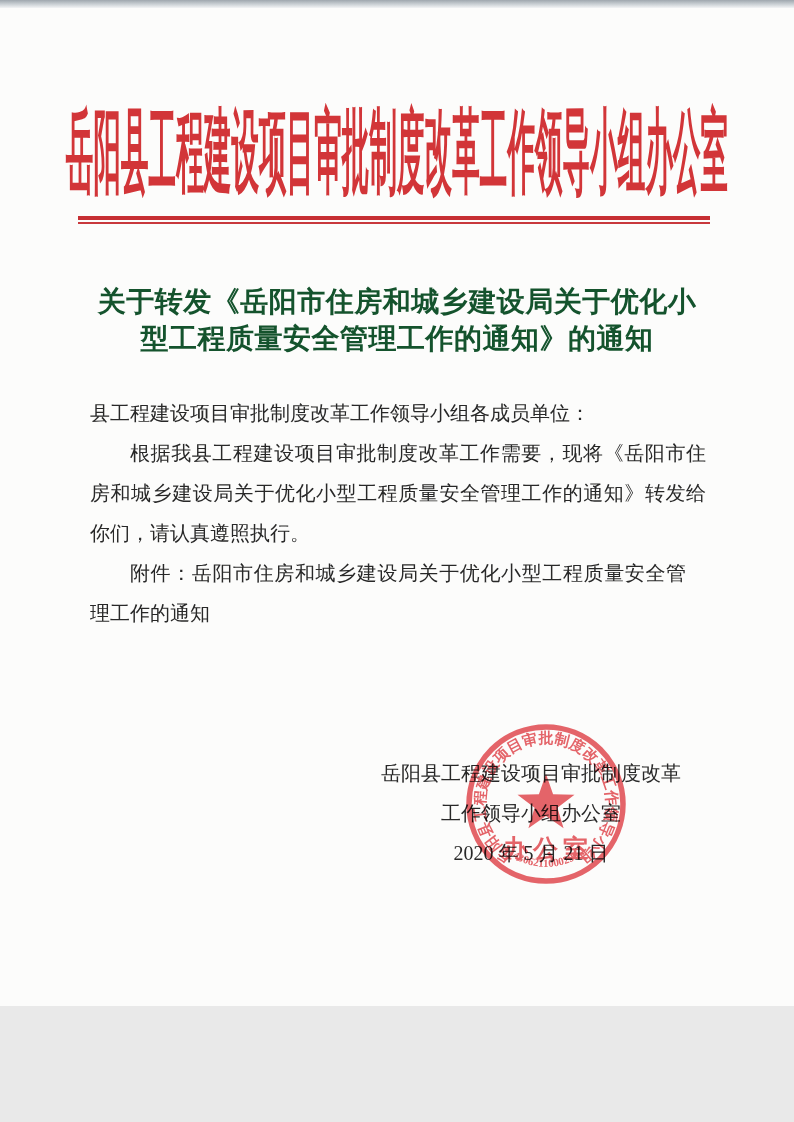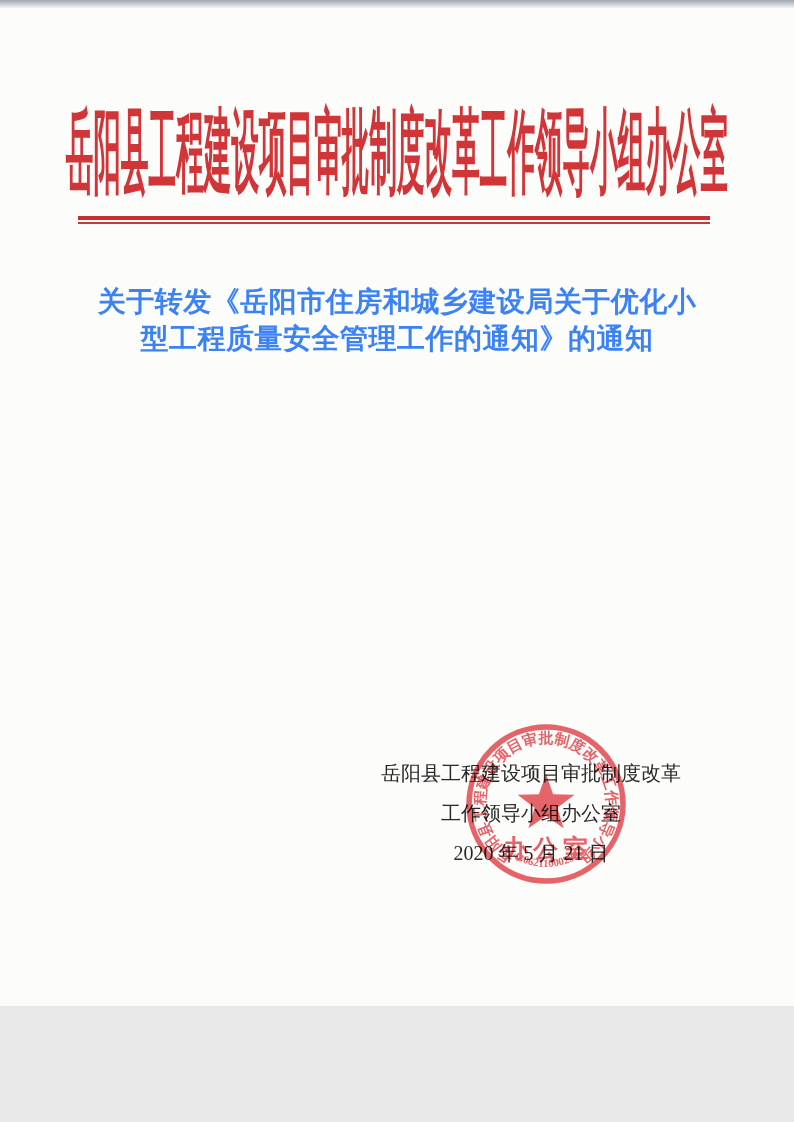--- a/index.html
+++ b/index.html
@@ -26,21 +26,21 @@
     font-weight: bold;
     color: #d23538;
     transform: translateX(-50%) scaleX(0.30);
   }
   .header-rule { position: absolute; top: 216px; left: 78px; width: 632px; }
   .header-rule .rule-thick { height: 4px; background: #c62f33; }
   .header-rule .rule-gap   { height: 2px; }
   .header-rule .rule-thin  { height: 2px; background: #c8383c; }
   .doc-title {
     position: absolute; top: 283px; left: 0; width: 100%;
-    text-align: center; font-weight: bold; color: #3b82f6;
+    text-align: center; font-weight: bold; color: #14532d;
     font-size: 28px; line-height: 37px; letter-spacing: 0.5px;
   }
   .body-text {
     position: absolute; top: 393px; left: 90px; width: 616px;
     font-size: 20px; line-height: 40px; color: #282828;
     text-align: justify;
   }
   .body-text p { margin: 0; }
   .para-indent { text-indent: 2em; }
   .attachment { margin-top: 20px; padding-right: 20px; }
@@ -71,20 +71,25 @@
     <div class="rule-thick"></div>
     <div class="rule-gap"></div>
     <div class="rule-thin"></div>
   </div>
 
   <div class="doc-title">
     <div>关于转发《岳阳市住房和城乡建设局关于优化小</div>
     <div>型工程质量安全管理工作的通知》的通知</div>
   </div>
 
+  <div class="body-text">
+    <p class="salutation">县工程建设项目审批制度改革工作领导小组各成员单位：</p>
+    <p class="para-indent">根据我县工程建设项目审批制度改革工作需要，现将《岳阳市住房和城乡建设局关于优化小型工程质量安全管理工作的通知》转发给你们，请认真遵照执行。</p>
+    <p class="para-indent attachment">附件：岳阳市住房和城乡建设局关于优化小型工程质量安全管理工作的通知</p>
+  </div>
 
   <div class="signature">
     <div>岳阳县工程建设项目审批制度改革</div>
     <div>工作领导小组办公室</div>
     <div>2020 年 5 月 21 日</div>
   </div>
 
   <svg class="seal" viewBox="0 0 200 200">
     <defs>
       <path id="seal-arc-top" d="M 69.5,152.8 A 61,61 0 1 1 130.5,152.8" fill="none"></path>

